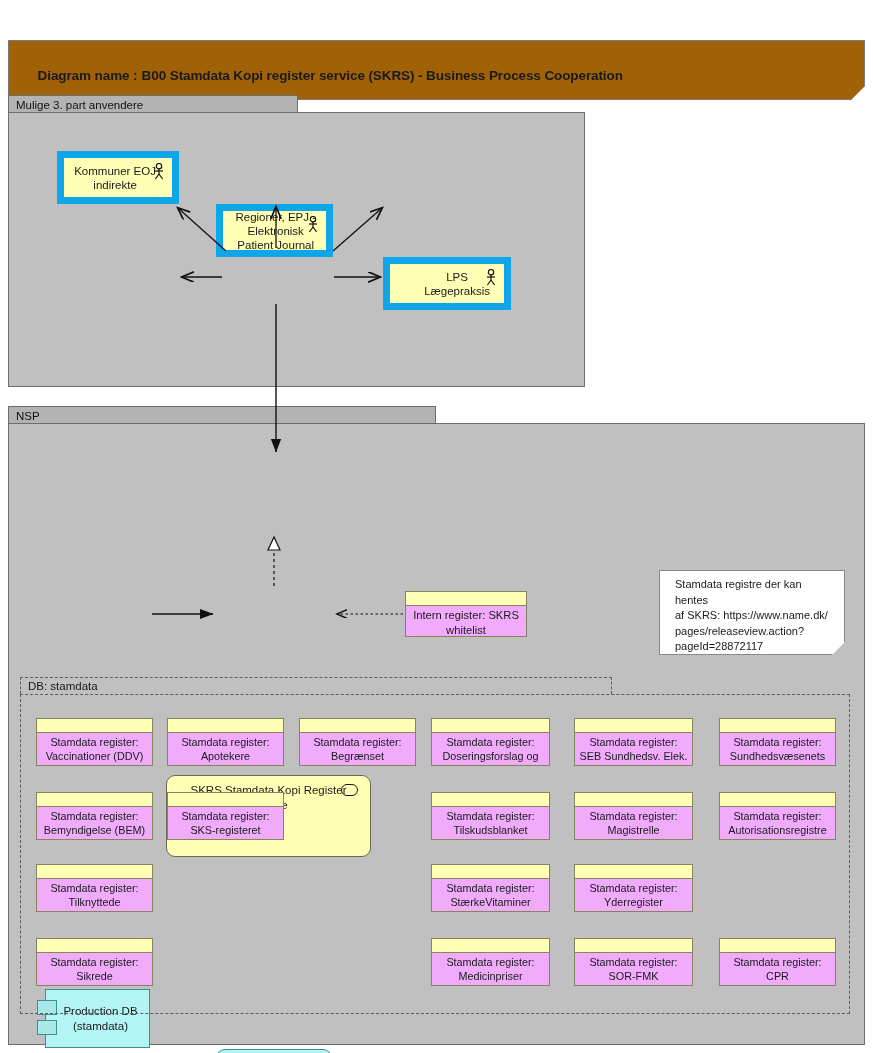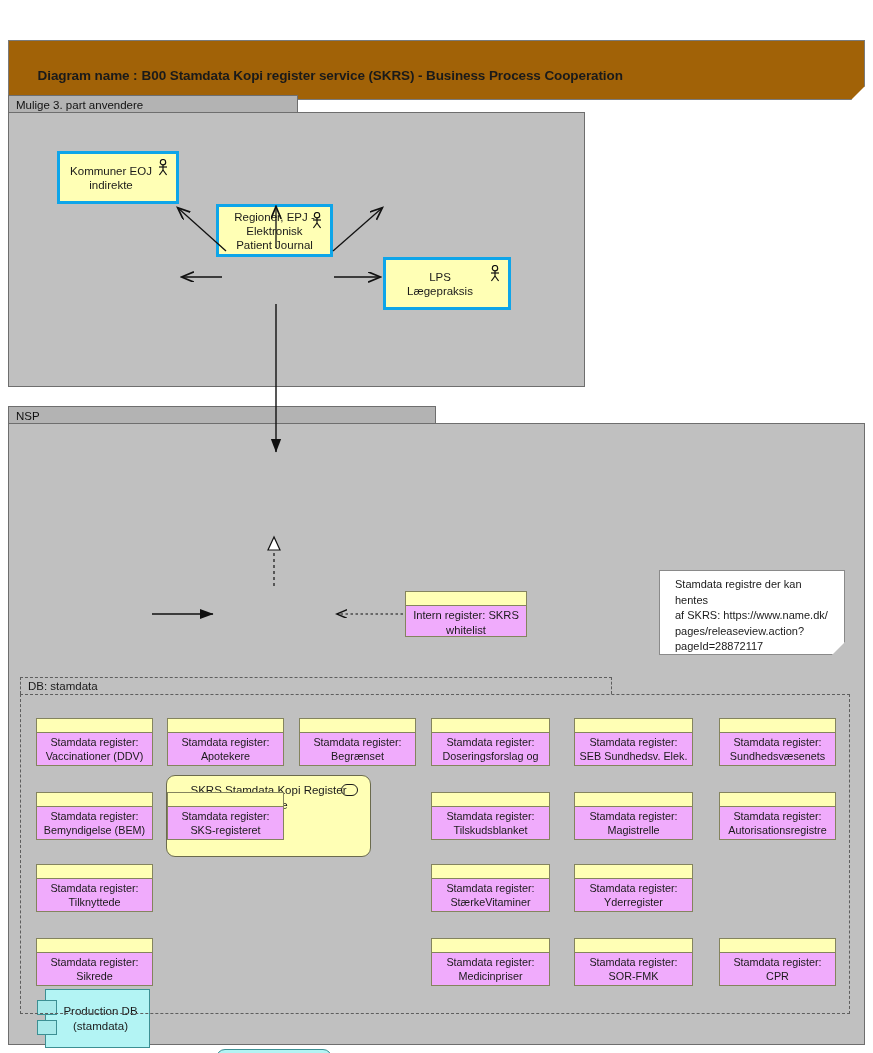--- a/index.html
+++ b/index.html
@@ -17,22 +17,22 @@
   #t-r2{left:14px;top:33px;}
   .t-lbl{display:inline-block;}
   .t-lbl.w{width:104px;}
 
   
   .group-tab{background:#b3b3b3;border:1px solid #6e6e6e;border-bottom:none;
       font-size:11.5px;padding:3px 0 0 7px;color:#111;}
   .group-body{background:#c0c0c0;border:1px solid #6e6e6e;}
 
   
-  .node{border:3px solid #0ea5e9;background:#ffffb5;
-      display:flex;align-items:center;justify-content:center;
+  .node{border:7px solid #0ea5e9;background:#ffffb5;
+      display:flex;align-items:center;justify-content:flex-end;
       text-align:center;font-size:11.5px;line-height:14px;overflow:hidden;}
   .actor-node{position:relative;}
   .actor-ico{position:absolute;right:7px;top:5px;width:12px;height:17px;}
   .reg{border:1px solid #84845e;background:#f0abfc;overflow:hidden;
       display:block;text-align:center;font-size:10.8px;line-height:14.2px;}
   .reg .hdr{height:13px;border-bottom:1px solid #84845e;background:#ffffb5;}
   .reg .txt{padding-top:2px;}
 
   .comp{border:1px solid #3c8f93;background:#b3f4f4;position:relative;
       display:flex;align-items:center;justify-content:center;text-align:center;

